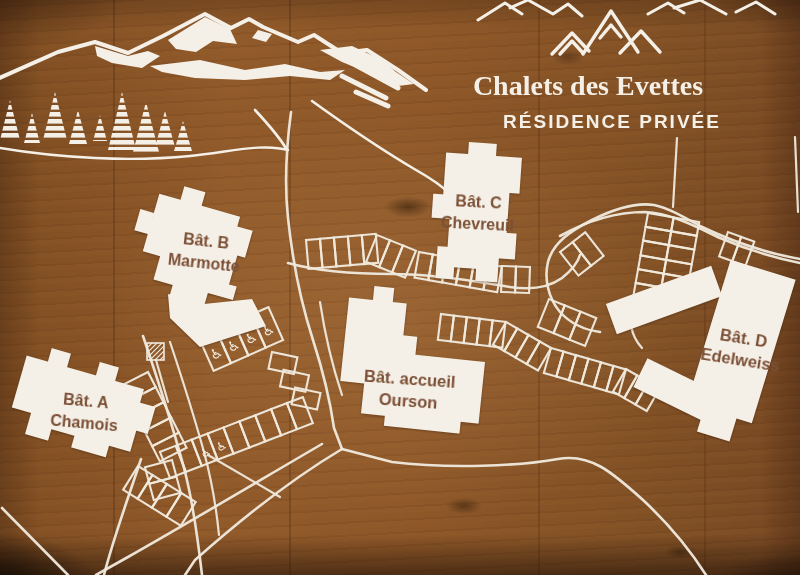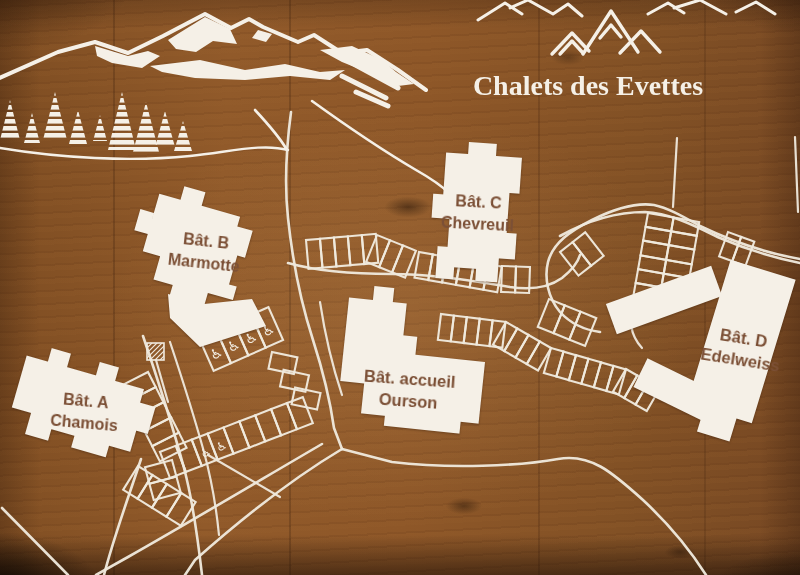--- a/index.html
+++ b/index.html
@@ -273,20 +273,21 @@
     </g>
 
     <g>
       <path class="ridge" stroke-width="3.4" d="M552,54 L572,33 L589,51 M560,54 L572,41 L583,53"></path>
       <path class="ridge" stroke-width="3.4" d="M583,54 L611,11 L638,52 M600,38 L611,25 L621,37"></path>
       <path class="ridge" stroke-width="3.4" d="M620,53 L641,31 L660,52"></path>
     </g>
   </svg>
 
   <div class="title" style="left:588px;top:86px;transform:translate(-50%,-50%);font-size:28px;font-family:Liberation Serif, serif;">Chalets des Evettes</div>
+  <div class="title" style="left:612px;top:122px;transform:translate(-50%,-50%);font-size:19px;letter-spacing:2px;">RÉSIDENCE PRIVÉE</div>
 
   <div class="label" style="left:205px;top:252px;transform:translate(-50%,-50%) rotate(6deg);font-size:16px;">
     <span>Bât. B</span><br>
     <span>Marmotte</span>
   </div>
   <div class="label" style="left:85px;top:412px;transform:translate(-50%,-50%) rotate(5deg);font-size:16px;">
     <span>Bât. A</span><br>
     <span>Chamois</span>
   </div>
   <div class="label" style="left:478px;top:213px;transform:translate(-50%,-50%) rotate(3deg);font-size:16px;">

